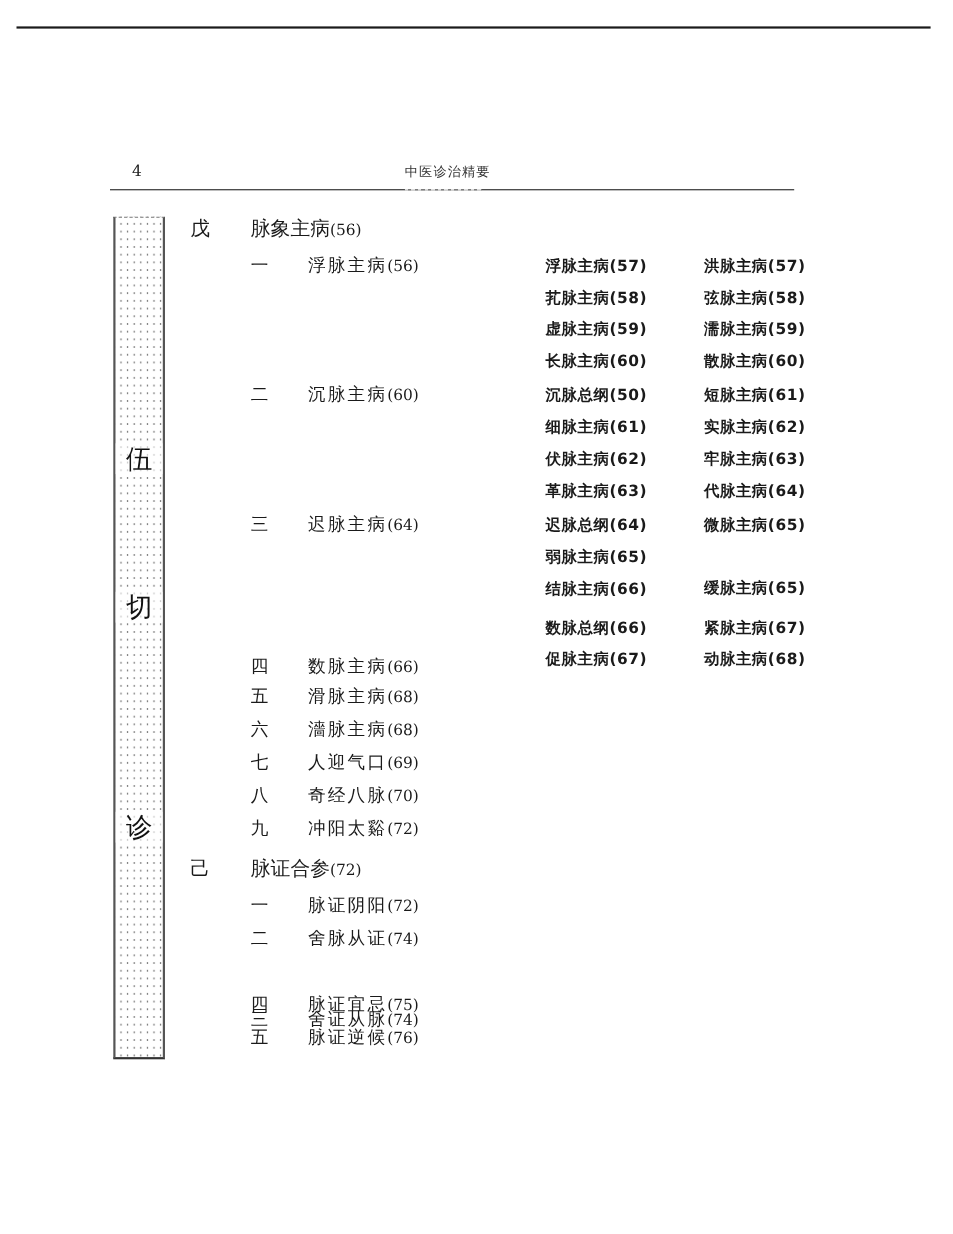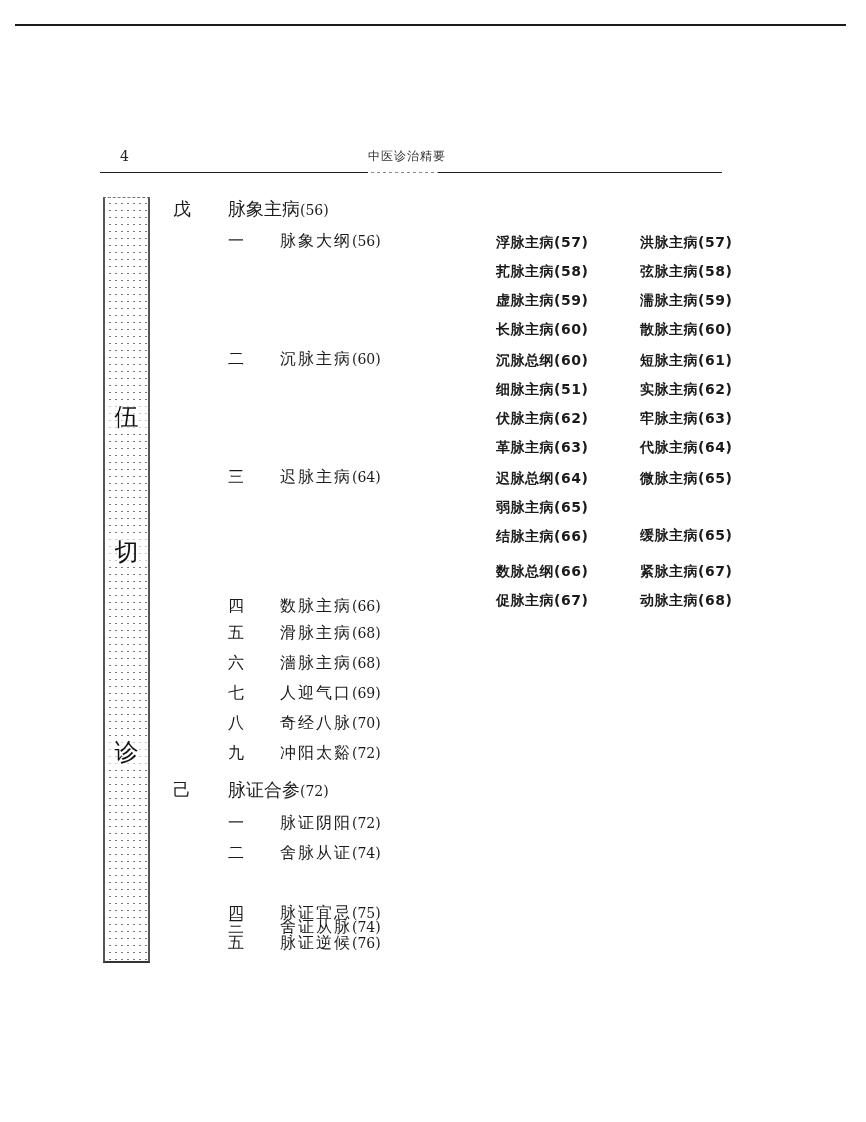--- a/index.html
+++ b/index.html
@@ -167,37 +167,37 @@
     <div class="side-char" style="top:540px;">诊</div>
   </div>
 
   <div class="toc">
 
     <div class="sec-head" style="top:198px;">
       <span class="sec-mark">戊</span><span>脉象主病</span><span class="page-ref">(56)</span>
     </div>
 
     <div class="item" style="top:231px;">
-      <span class="num">一</span><span>脉象大纲</span><span class="page-ref">(56)</span>
+      <span class="num">一</span><span>浮脉主病</span><span class="page-ref">(56)</span>
     </div>
     <div class="sub col-a" style="top:233px;">浮脉主病(57)</div>
     <div class="sub col-b" style="top:233px;">洪脉主病(57)</div>
     <div class="sub col-a" style="top:262px;">芤脉主病(58)</div>
     <div class="sub col-b" style="top:262px;">弦脉主病(58)</div>
     <div class="sub col-a" style="top:291px;">虚脉主病(59)</div>
     <div class="sub col-b" style="top:291px;">濡脉主病(59)</div>
     <div class="sub col-a" style="top:320px;">长脉主病(60)</div>
     <div class="sub col-b" style="top:320px;text-align:center;">散脉主病(60)</div>
 
     <div class="item" style="top:349px;">
       <span class="num">二</span><span>沉脉主病</span><span class="page-ref">(60)</span>
     </div>
-    <div class="sub col-a" style="top:351px;">沉脉总纲(60)</div>
+    <div class="sub col-a" style="top:351px;">沉脉总纲(50)</div>
     <div class="sub col-b" style="top:351px;">短脉主病(61)</div>
-    <div class="sub col-a" style="top:380px;">细脉主病(51)</div>
+    <div class="sub col-a" style="top:380px;">细脉主病(61)</div>
     <div class="sub col-b" style="top:380px;">实脉主病(62)</div>
     <div class="sub col-a" style="top:409px;">伏脉主病(62)</div>
     <div class="sub col-b" style="top:409px;">牢脉主病(63)</div>
     <div class="sub col-a" style="top:438px;">革脉主病(63)</div>
     <div class="sub col-b" style="top:438px;">代脉主病(64)</div>
 
     <div class="item" style="top:467px;">
       <span class="num">三</span><span>迟脉主病</span><span class="page-ref">(64)</span>
     </div>
     <div class="sub col-a" style="top:469px;">迟脉总纲(64)</div>

